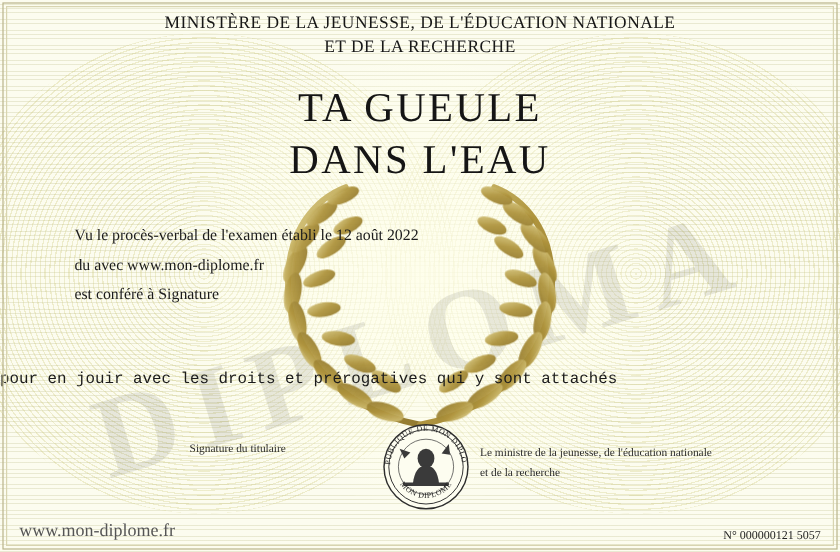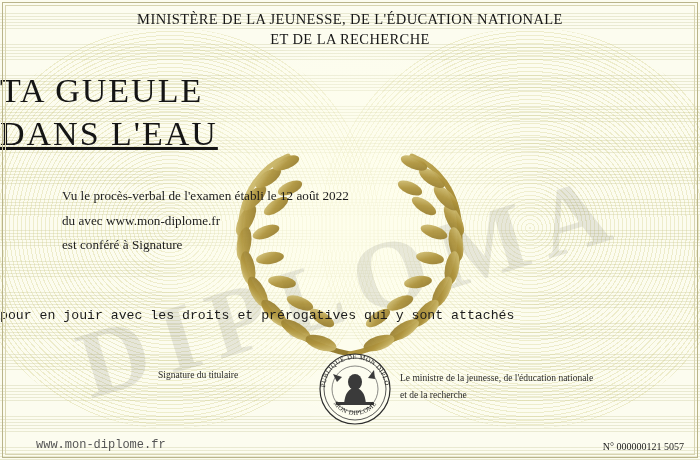--- a/index.html
+++ b/index.html
@@ -122,28 +122,28 @@
     line-height: 1.35;
     color: #171717;
   }
   .ministry .line2 { display: block; }
 
   .diploma-title {
     position: absolute;
     top: 70px;
     left: 0;
     right: 0;
-    text-align: left;
+    text-align: center;
     font-size: 34px;
     letter-spacing: 2px;
     line-height: 1.25;
     color: #151515;
     text-transform: uppercase;
   }
-  .diploma-title .t2 { display: block; text-decoration: underline; }
+  .diploma-title .t2 { display: block; }
 
   .body-text {
     position: absolute;
     top: 184px;
     left: 62px;
     width: 560px;
     font-size: 13.2px;
     line-height: 1.86;
     color: #1b1b1b;
   }
@@ -191,24 +191,23 @@
     width: 74px;
     height: 74px;
     pointer-events: none;
   }
 
   
   .footer-left {
     position: absolute;
     bottom: 8px;
     left: 16px;
-    font-size: 12px;
+    font-size: 15px;
     color: #555;
-    font-family: Liberation Mono, monospace;
-    margin-left: 20px;
+    font-family: Liberation Serif, serif;
   }
   .footer-right {
     position: absolute;
     bottom: 8px;
     right: 16px;
     font-size: 10px;
     color: #222;
   }
 </style>
 </head>

